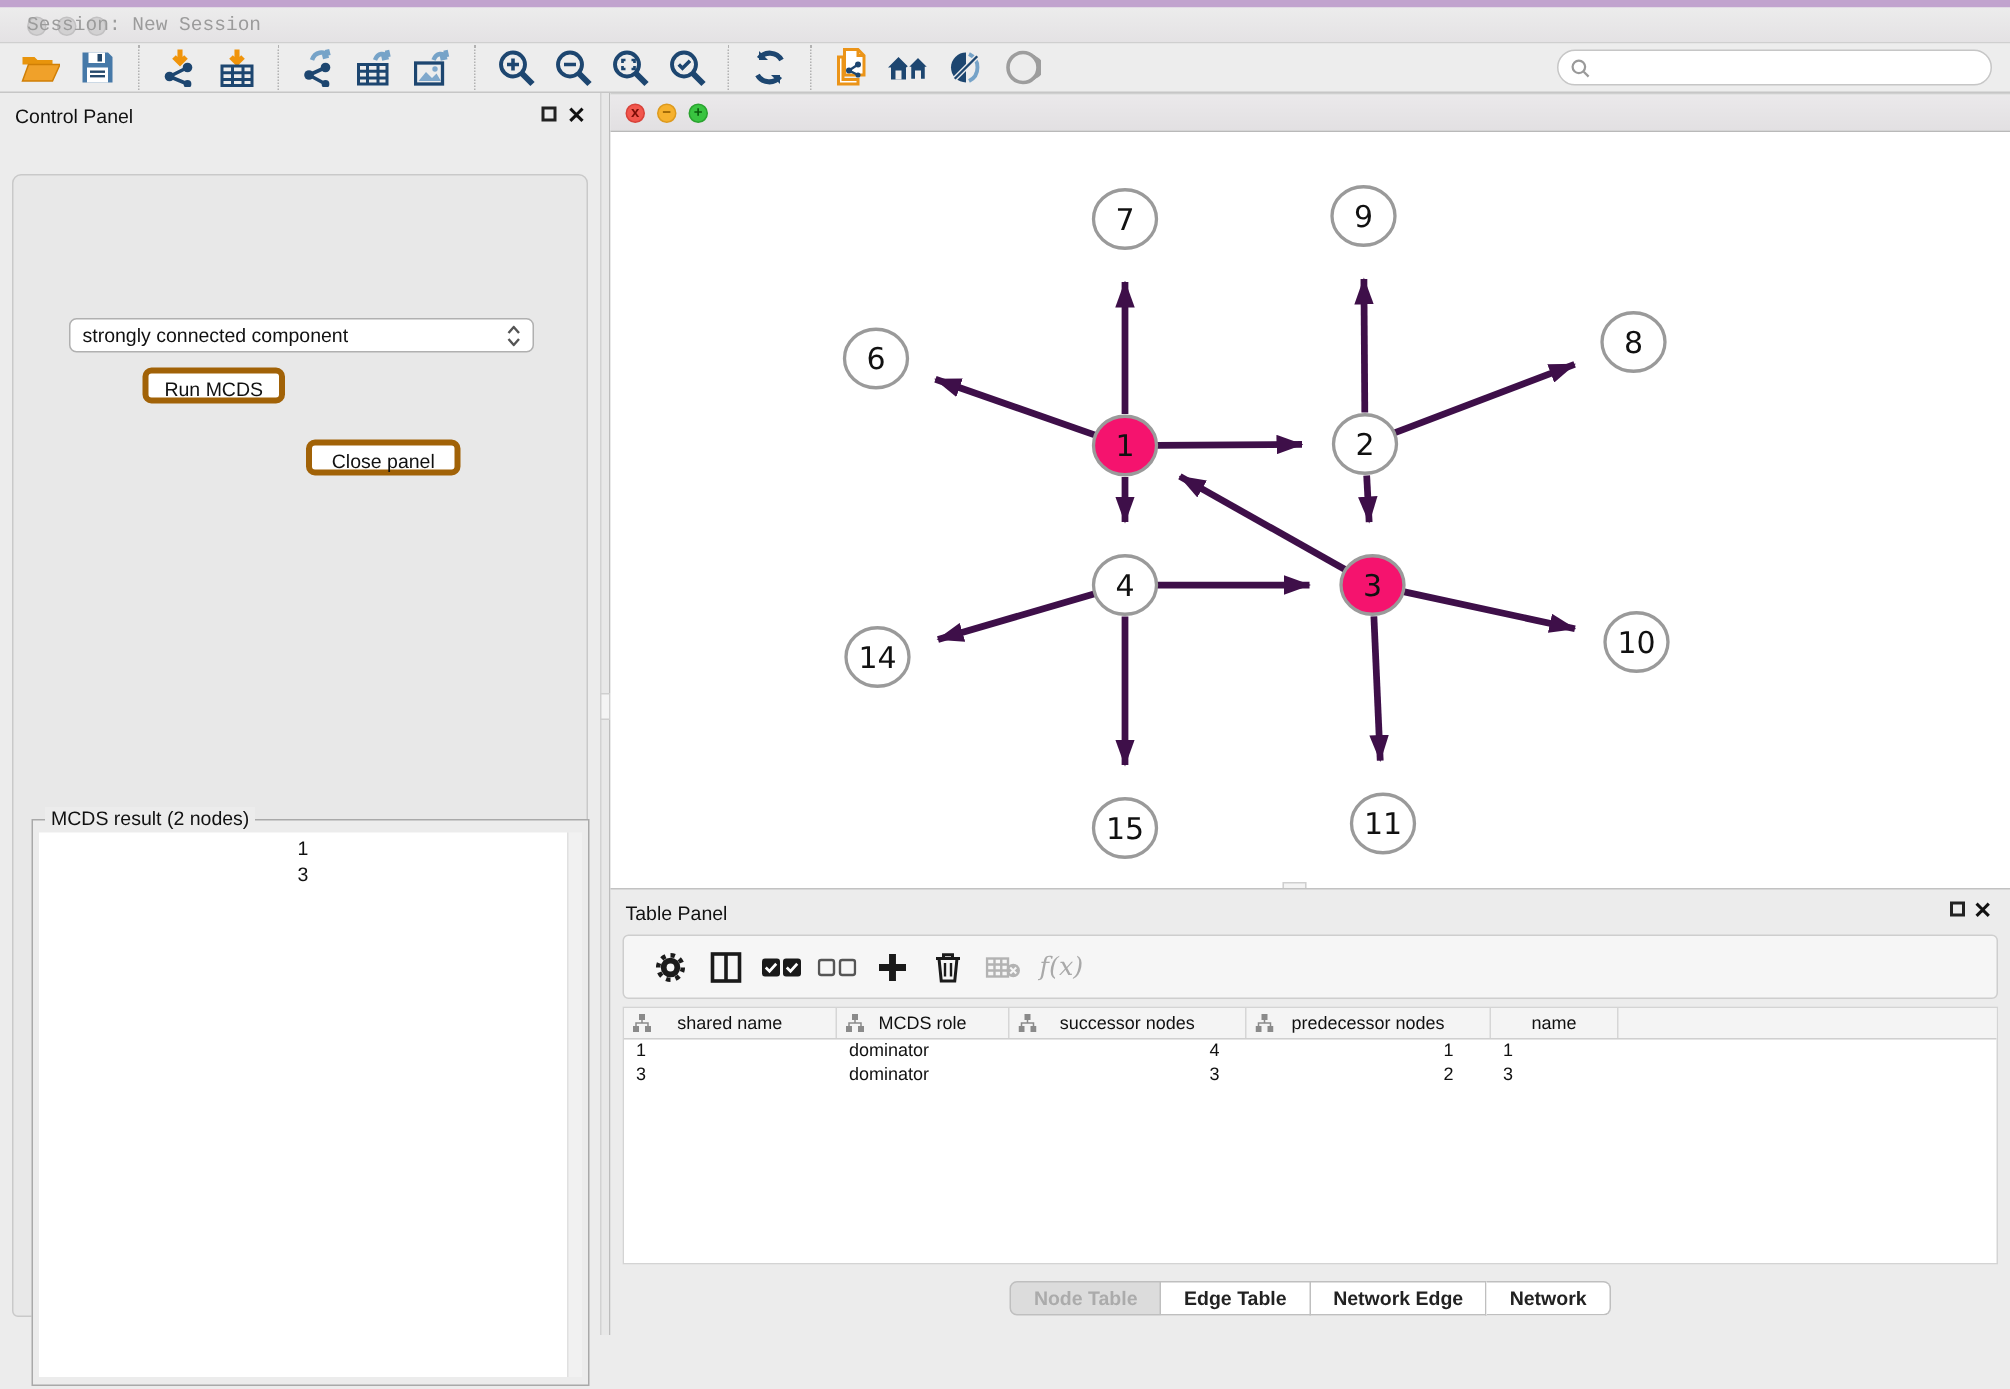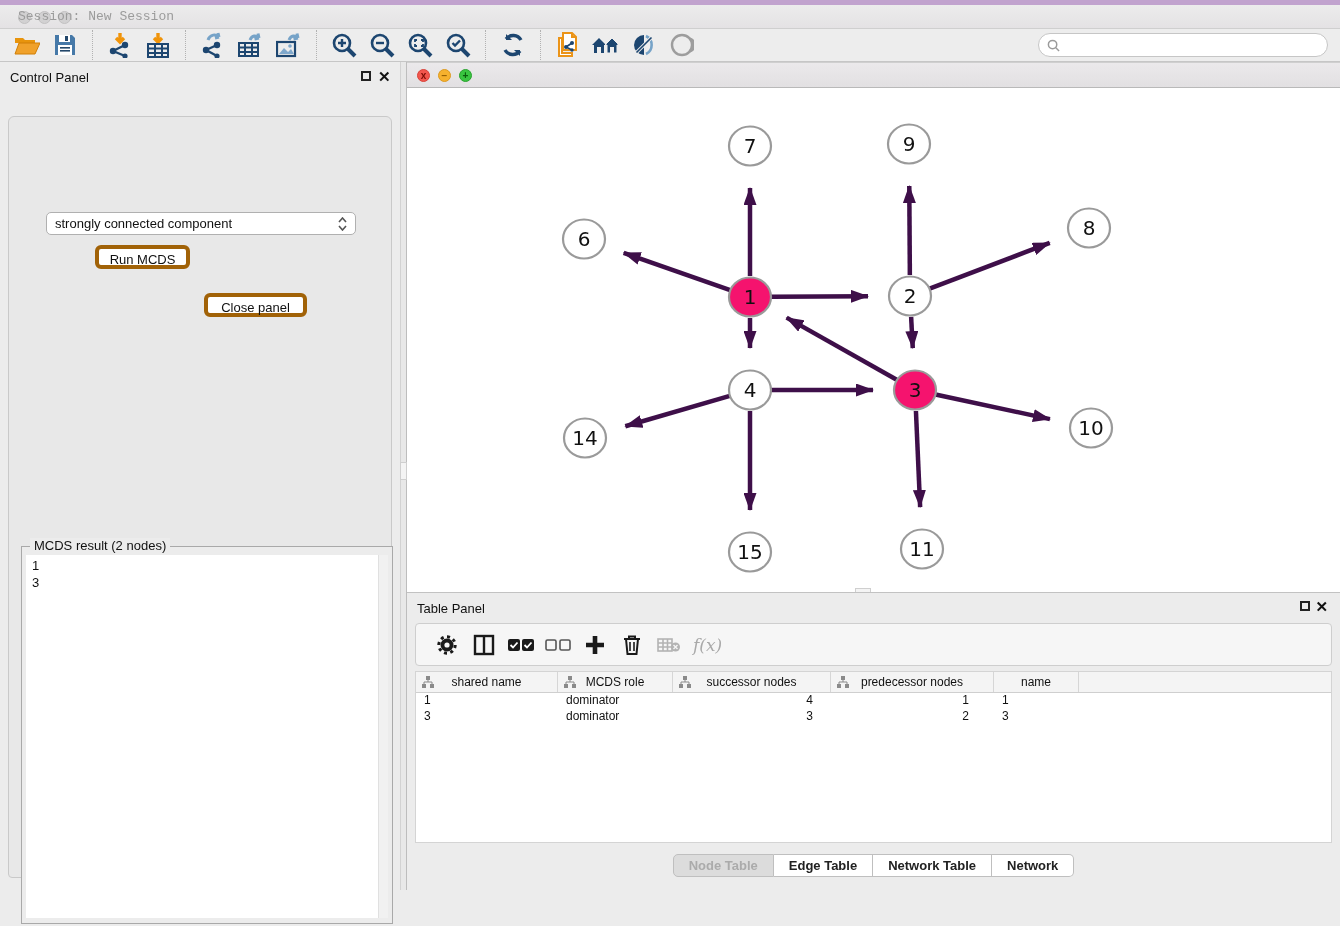--- a/index.html
+++ b/index.html
@@ -41,21 +41,21 @@
     background:#e8e8e8; border:1px solid #c9c9c9; border-radius:6px 6px 4px 4px; }
   #opt-label { position:absolute; top:75px; width:100%; text-align:center; font-size:13px; color:#111; }
   #criterion-select { position:absolute; left:37px; top:95px; width:310px; height:23px; background:#fff;
     border:1px solid #b0b0b0; border-radius:5px; display:flex; align-items:center; padding:0 8px; }
   #criterion-select span { font-size:13px; color:#111; flex:1; }
   .btn { position:absolute; height:24px; background:#fff; border:4px solid #a16207; border-radius:6px;
     font-size:13px; color:#111; text-align:center; line-height:22px; }
   #run-btn  { left:86px; top:128px; width:95px; }
   #close-btn{ left:195px; top:128px; width:103px;margin-top:48px; }
   #mcds-result { position:absolute; left:12px; top:429px; width:372px; height:378px;
-    border:1px solid #a9a9a9; background:#ececec; }
+    border:1px solid #a9a9a9; background:#ececec;text-align:center; }
   #mcds-legend { position:absolute; left:8px; top:-9px; background:#ececec; padding:0 4px; font-size:13px; color:#111; }
   #mcds-text { position:absolute; left:4px; top:8px; right:14px; bottom:5px; background:#fff;
     font-size:13px; color:#111; padding:2px 6px; line-height:17px; white-space:pre; }
   #mcds-scroll { position:absolute; right:4px; top:8px; width:10px; bottom:5px; background:#f1f1f1; border-left:1px solid #e0e0e0; }
 
   
   #v-divider { position:absolute; left:400px; top:62px; width:7px; height:828px; background:#e8e8e8;
     border-left:1px solid #d2d2d2; border-right:1px solid #bdbdbd; }
   .grip { position:absolute; background:#f4f4f4; border:1px solid #cfcfcf; }
 
@@ -471,19 +471,19 @@
             <div class="td r18 col2">3</div>
             <div class="td r25 col3">2</div>
             <div class="td l col4">3</div>
           </div>
         </div>
     </div>
 
     <div id="tp-tabs">
       <span class="tp-tab selected">Node Table</span>
       <span class="tp-tab">Edge Table</span>
-      <span class="tp-tab">Network Table</span>
+      <span class="tp-tab">Network Edge</span>
       <span class="tp-tab">Network</span>
     </div>
   </div>
 
 
 </div>
 
 </body></html>

